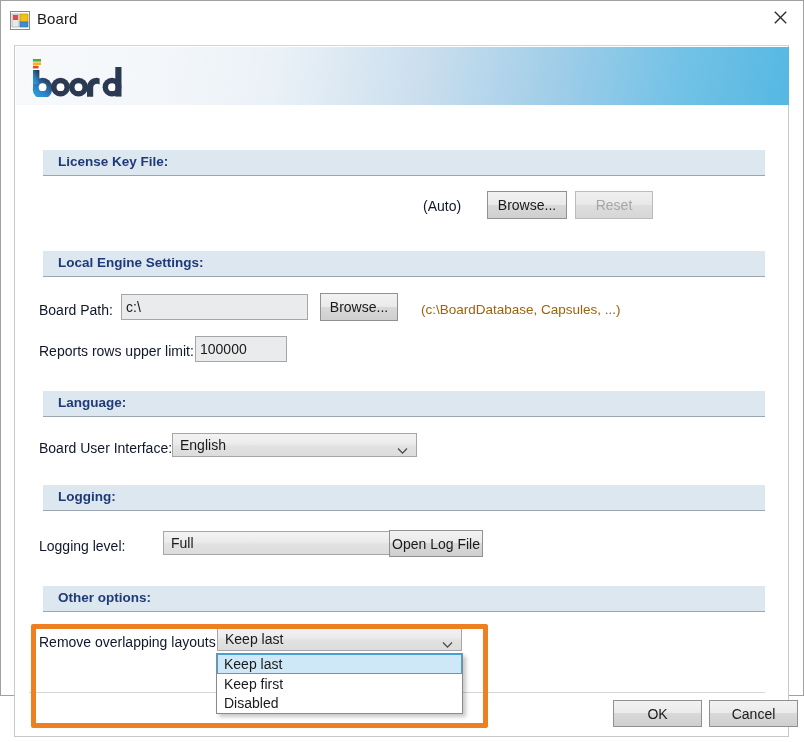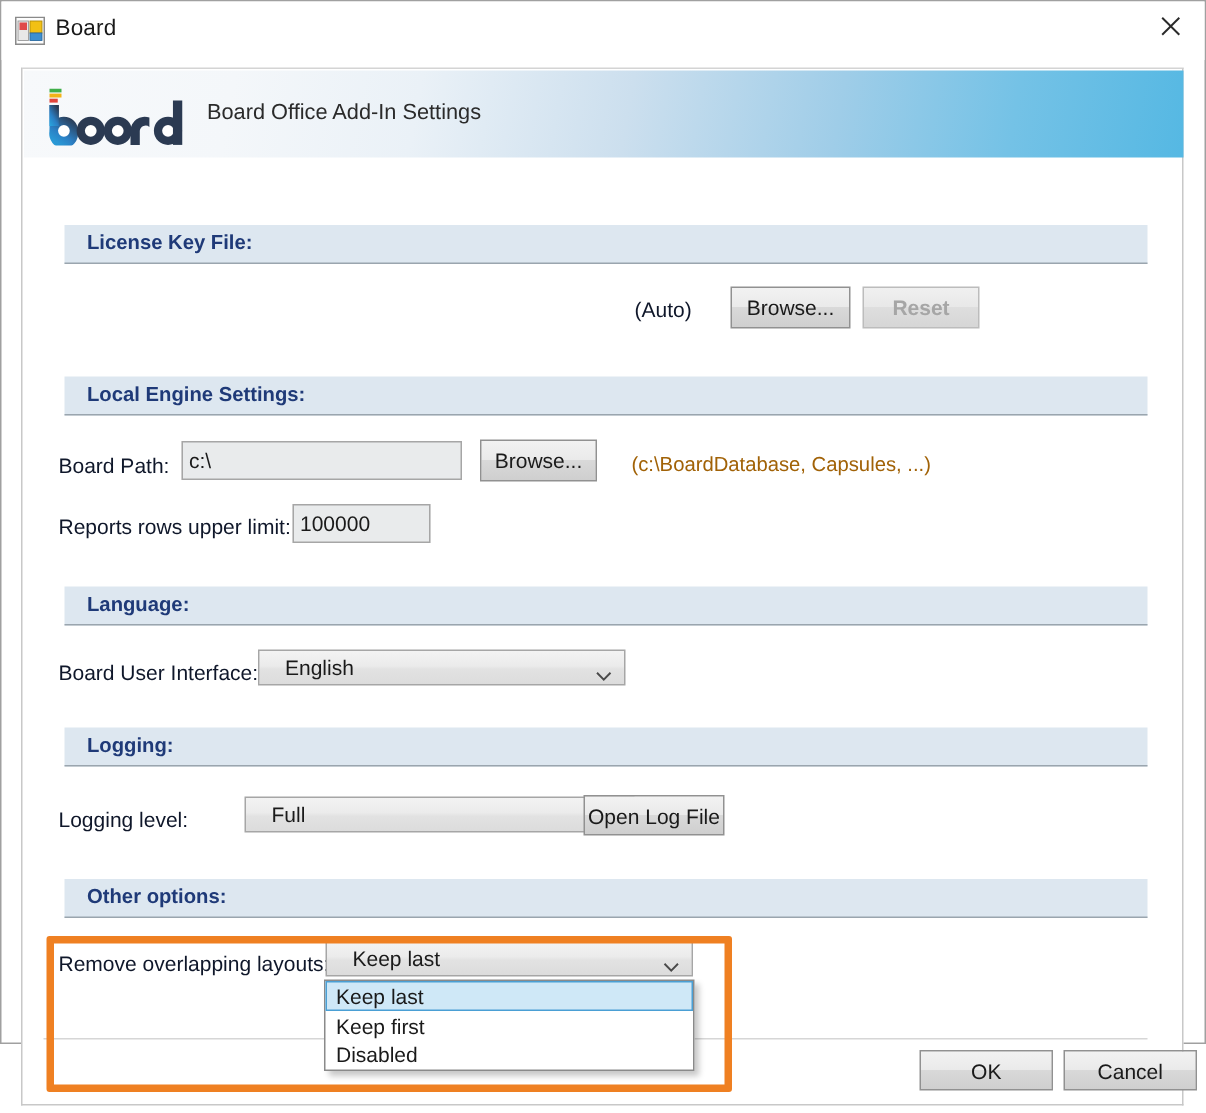--- a/index.html
+++ b/index.html
@@ -106,29 +106,28 @@
     border: 1px solid #919191;
     font-size: 14px; color: #1a1a1a;
     display: flex; align-items: center; justify-content: center;
     cursor: pointer;
   }
   .btn.disabled {
     background: linear-gradient(180deg, #f0f0f0 0%, #e8e8e8 48%, #dedede 50%, #d6d6d6 100%);
     border-color: #bcbcbc;
     color: #a6a6a6;
     cursor: default;
-    font-weight: bold;
   }
   .combo {
     position: absolute;
     background: linear-gradient(180deg, #f3f3f3 0%, #ebebeb 45%, #e2e2e2 55%, #dcdcdc 100%);
     border: 1px solid #a6a6a6;
     font-size: 14px; color: #1a1a1a;
     display: flex; align-items: center;
-    padding-left: 17px;
+    padding-left: 7px;
     cursor: pointer;
   }
   .combo .chev {
     position: absolute; right: 8px; top: 50%;
     transform: translateY(-50%);
     width: 11px; height: 7px;
   }
 
   
   #dd-list {
@@ -219,21 +218,20 @@
           <circle cx="31.5" cy="28.2" r="9.4" fill="#2b3a52"></circle>
           <circle cx="31.5" cy="28.2" r="3.9" fill="#ffffff"></circle>
           <circle cx="49.5" cy="28.2" r="9.4" fill="#2b3a52"></circle>
           <circle cx="49.5" cy="28.2" r="3.9" fill="#ffffff"></circle>
           <path d="M58 28.2 a9.4 9.4 0 0 1 12.6 -8.8 v6.2 a3.9 3.9 0 0 0 -6.4 2.6 v9.5 h-6.2 z" fill="#2b3a52"></path>
           <circle cx="83" cy="28.2" r="9.4" fill="#2b3a52"></circle>
           <circle cx="83" cy="28.2" r="3.9" fill="#ffffff"></circle>
           <rect x="86.3" y="8" width="6.2" height="29.6" fill="#2b3a52"></rect>
         </svg>
       </div>
-      <div id="brand-title">Board Office Add-In Settings</div>
     </div>
 
     <div class="sect" style="top:104px;">
       <span>License Key File:</span>
     </div>
     <div class="lbl" style="left:408px; top:152px;">(Auto)</div>
     <div class="btn" style="left:472px; top:145px; width:80px; height:28px;">Browse...</div>
     <div class="btn disabled" style="left:560px; top:145px; width:78px; height:28px;">Reset</div>
 
     <div class="sect" style="top:205px;">

